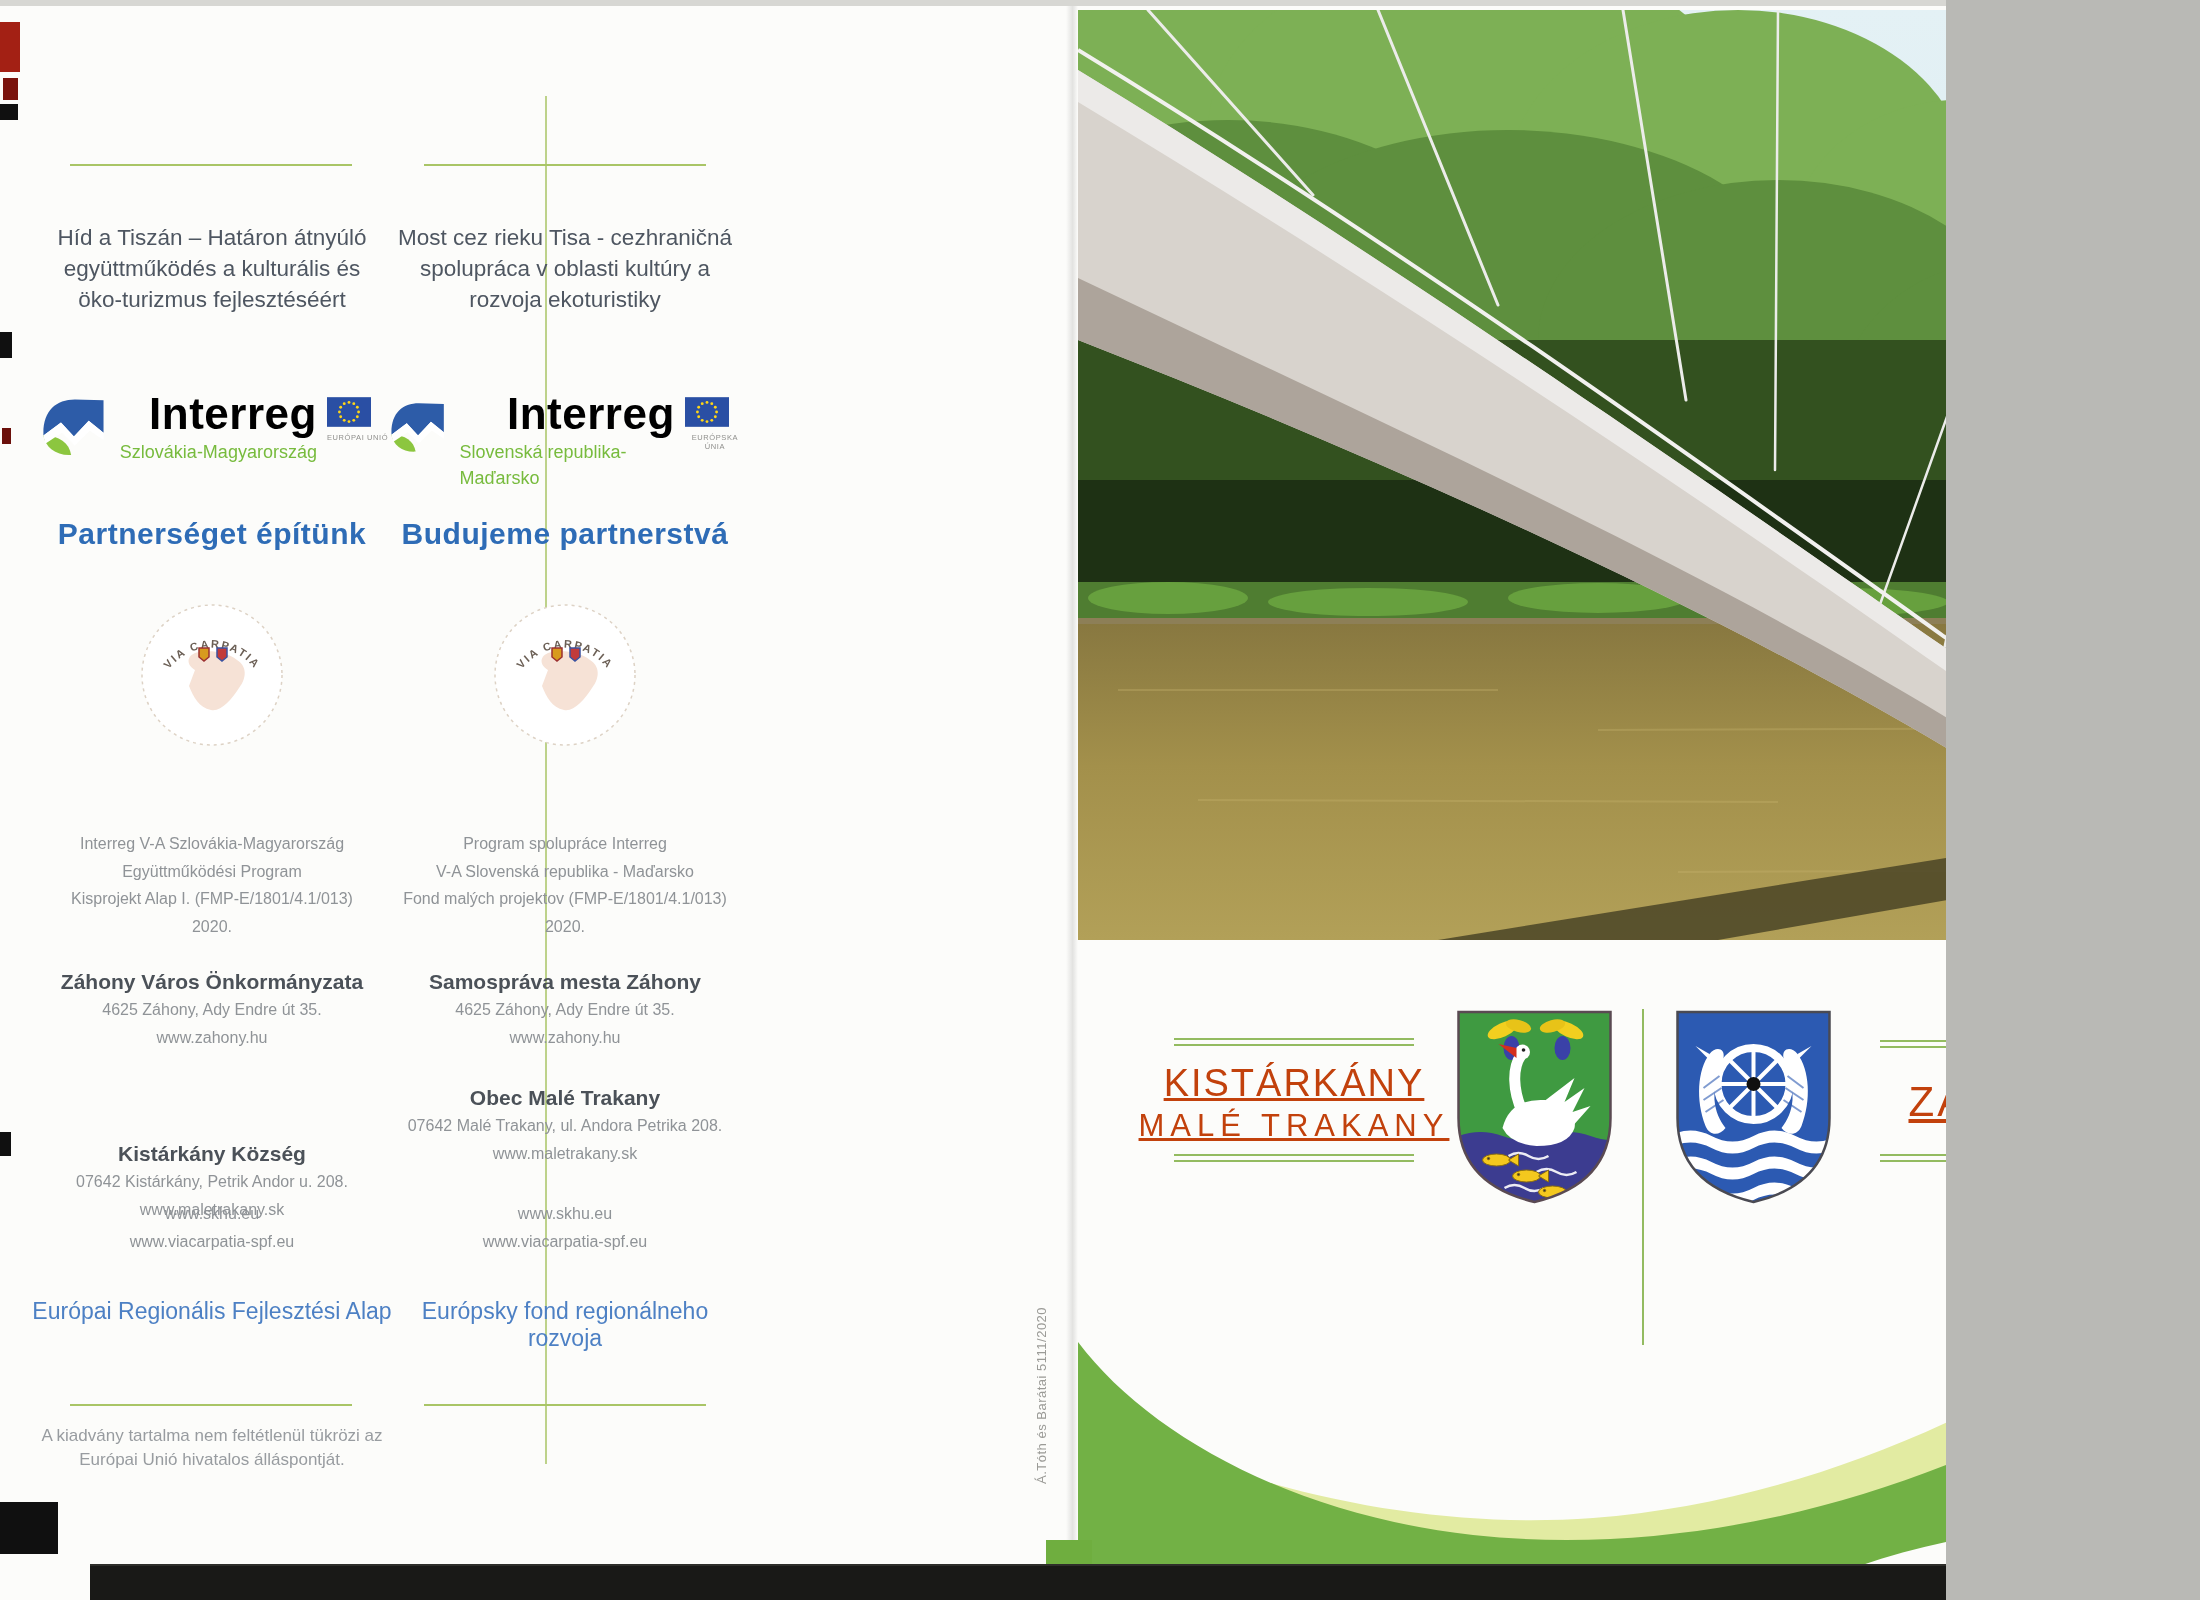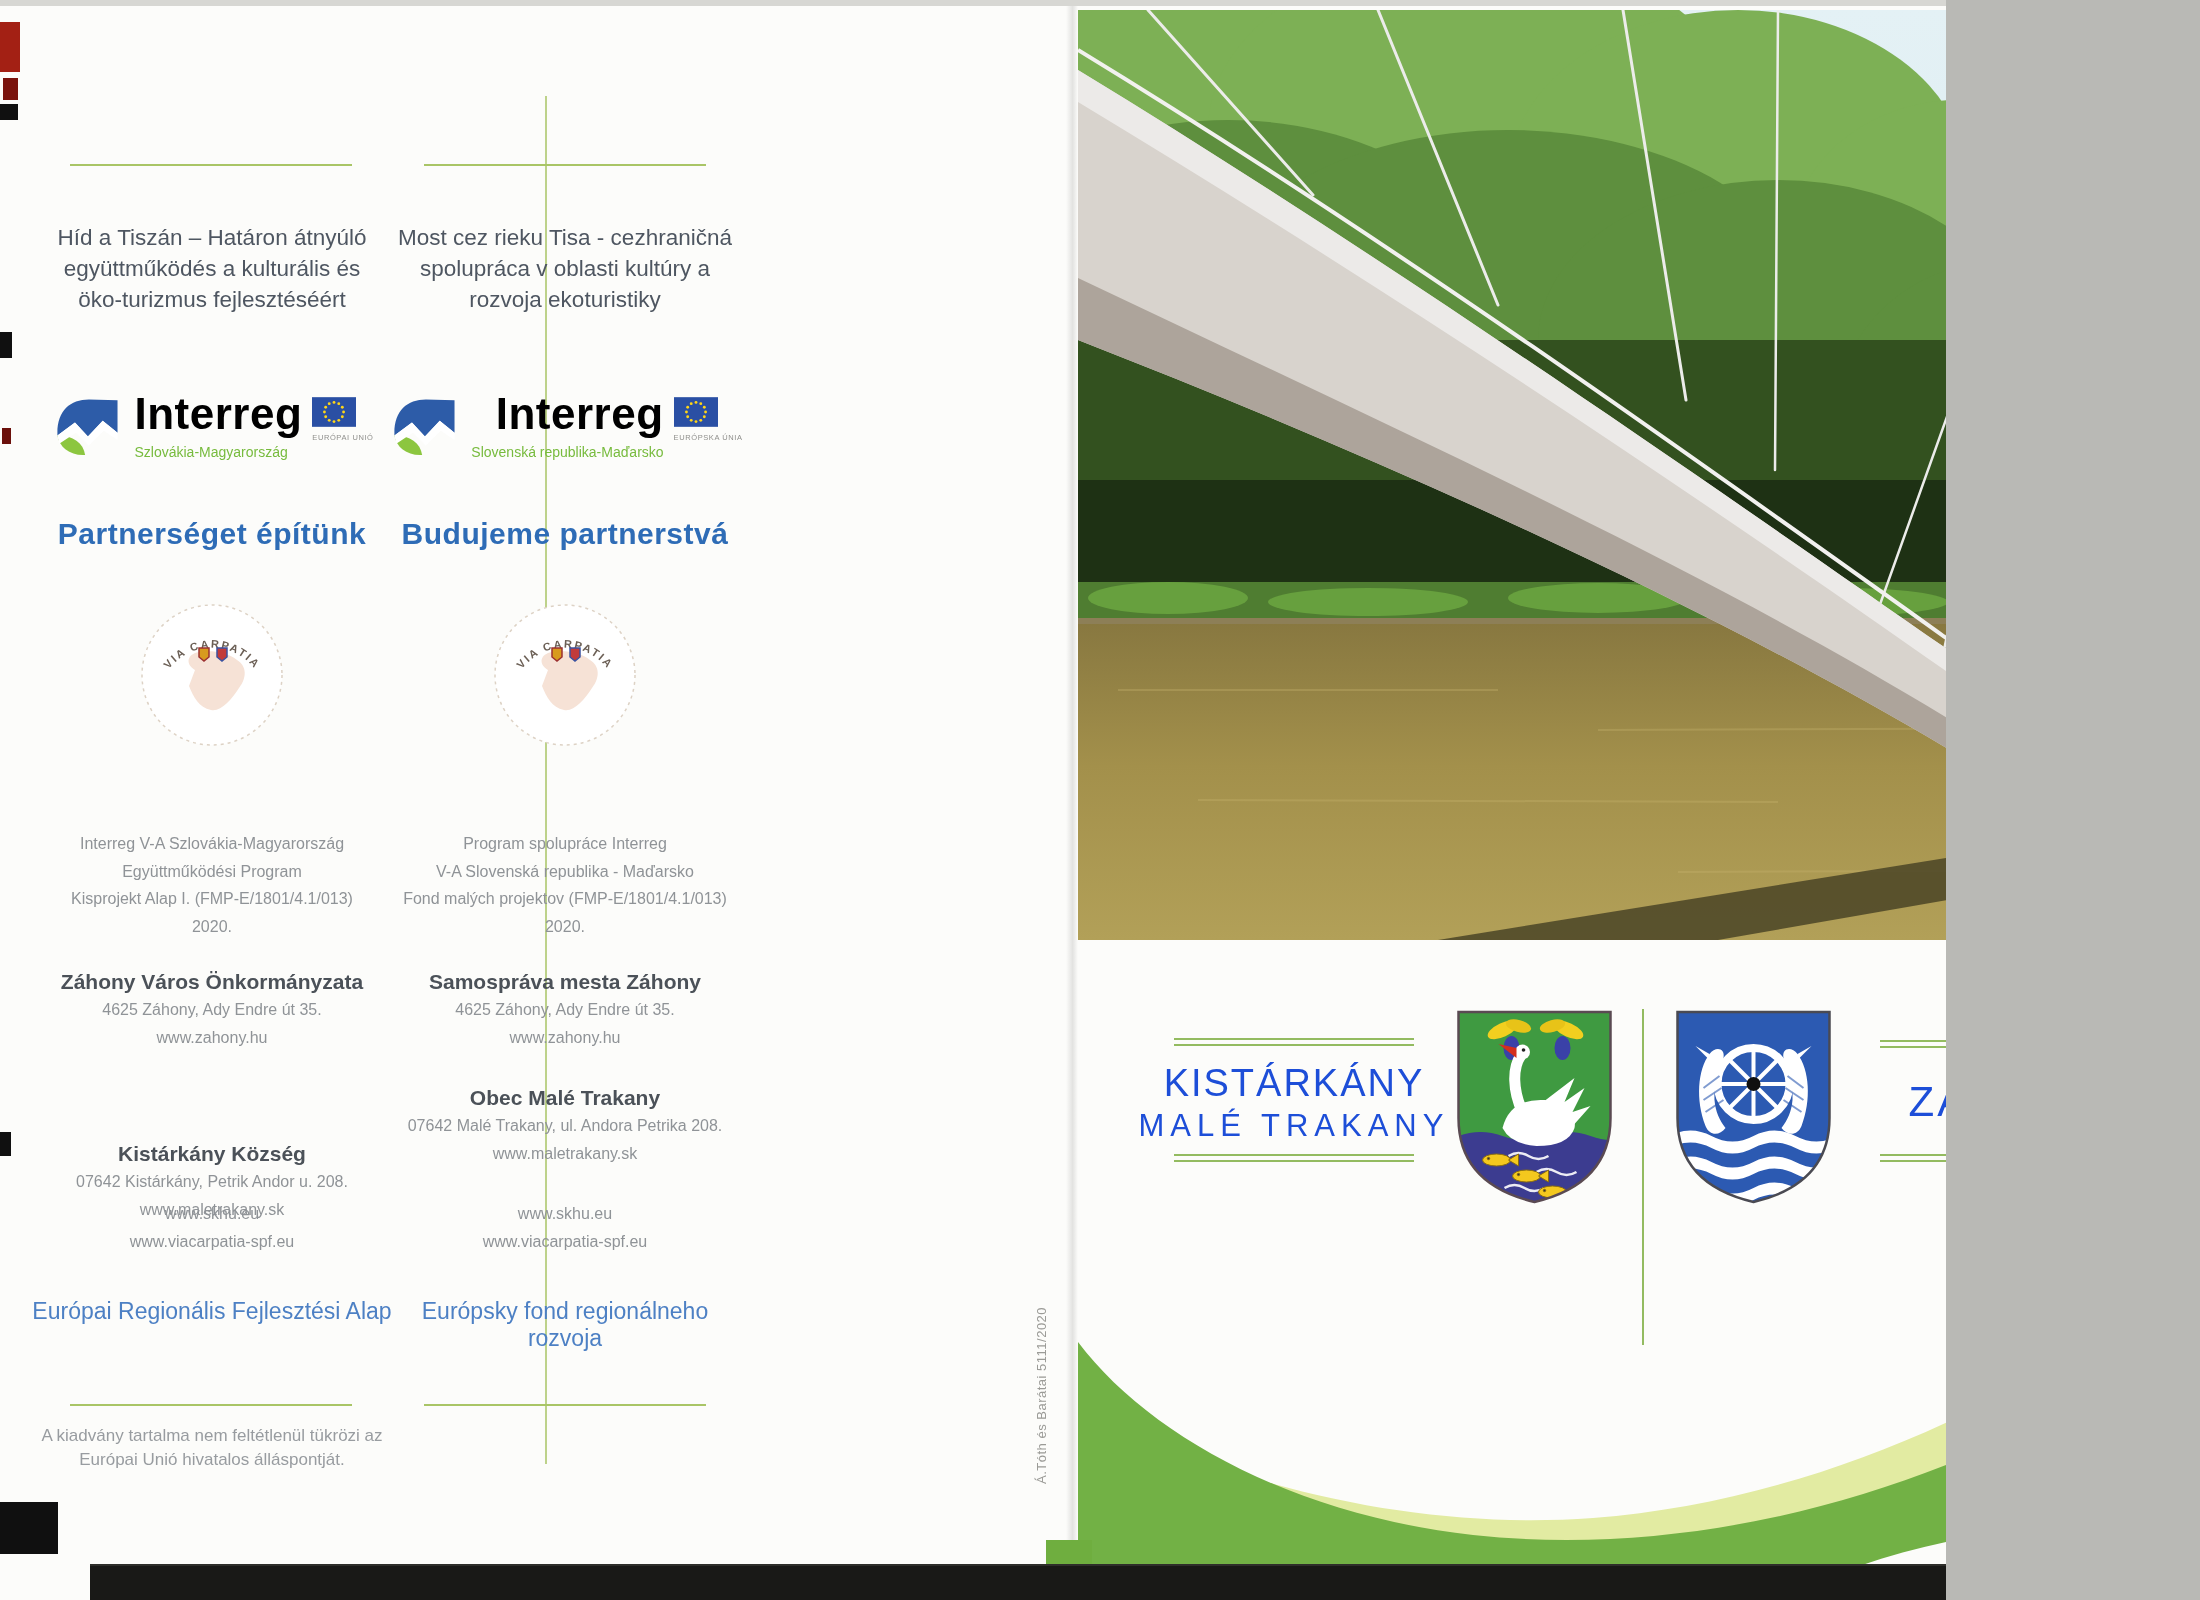--- a/index.html
+++ b/index.html
@@ -16,26 +16,26 @@
   .mp{left:385px;width:360px;}
   
   .rule{height:2px;background:#a9c566;}
   .headline{font-size:22.5px;line-height:31px;color:#4e5661;}
   .para{font-size:16px;line-height:27.5px;color:#8f9397;}
   .pname{font-size:21px;line-height:28px;font-weight:700;color:#4b5158;}
   .slogan{font-size:30px;font-weight:700;color:#2e6cb6;letter-spacing:0.5px;}
   .fund{font-size:23px;color:#4d80c4;}
   .disc{font-size:17px;line-height:24px;color:#989ca0;}
   .wordmark{font-size:44px;line-height:44px;font-weight:700;color:#000000;letter-spacing:0.5px;text-align:right;}
-  .subbrand{font-size:14px;line-height:26px;color:#77bb3d;margin-top:3px;}
+  .subbrand{font-size:18px;line-height:26px;color:#77bb3d;margin-top:3px;}
   .eucap{font-size:7.5px;letter-spacing:0.6px;color:#8f8f8c;margin-top:2px;text-align:center;}
   .logo-row{display:flex;justify-content:center;align-items:flex-start;gap:10px;}
   .vdivider{width:2px;background:#bdd28a;}
   
-  .town{color:#1d4ed8;}
+  .town{color:#c2410c;text-decoration:underline;}
   .t-big{font-size:38px;letter-spacing:2px;}
   .t-mid{font-size:31px;letter-spacing:6px;}
   .t-zah{font-size:42px;letter-spacing:3px;}
   .drule{height:4px;border-top:2px solid #93bb60;border-bottom:2px solid #93bb60;}
   .imprint{
     font-size:13px;color:#9b9b97;letter-spacing:0.5px;
     writing-mode:vertical-rl;transform:rotate(180deg);white-space:nowrap;
   }
   .crease{background:linear-gradient(to right,rgba(0,0,0,0) 0%,rgba(0,0,0,0.10) 55%,rgba(0,0,0,0) 100%);}
   .scanmark{background:#101010;}

